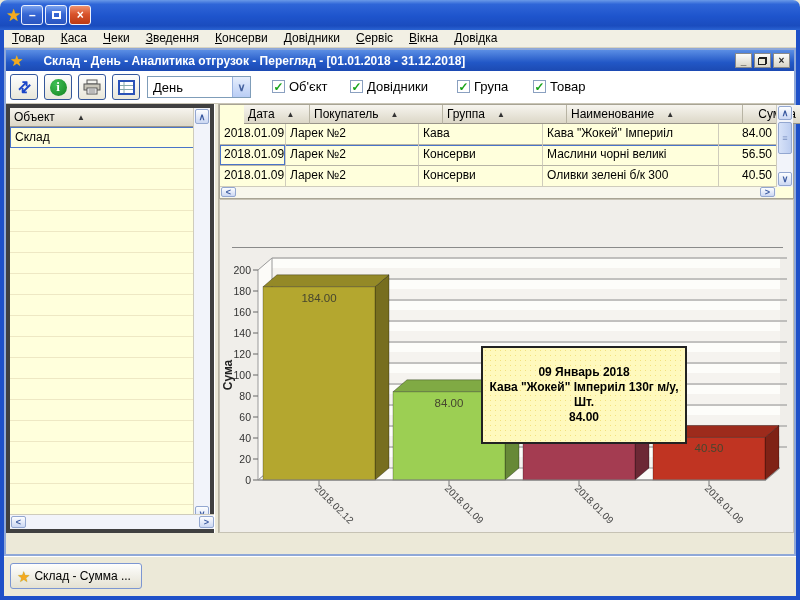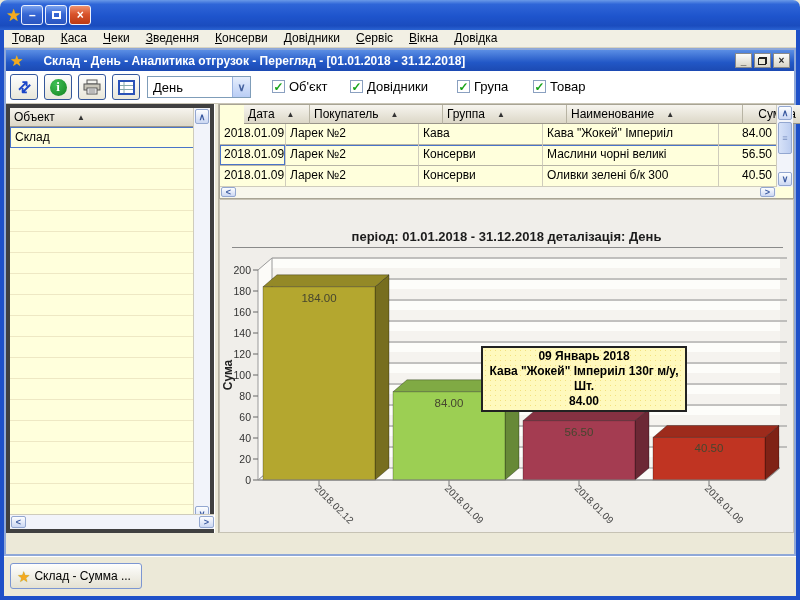--- a/index.html
+++ b/index.html
@@ -91,21 +91,21 @@
   .dt-vscroll { position:absolute; right:0; top:0; width:17px; height:82px; background:#f2f4fa; border-left:1px solid #cfccbc; }
   .dt-hscroll { position:absolute; left:0; bottom:0; width:556px; height:12px; background:#f8f7ec; border-top:1px solid #cfccbc; }
 
   
   .chartarea { position:absolute; left:219px; top:199px; width:575px; height:334px; background:#f0eeea; border:1px solid #c6c2b4; }
   .chart-title { position:absolute; left:0; top:5px; width:100%; text-align:center; font-size:19px; font-weight:bold; color:#3579d8; }
   .chart-sub { position:absolute; left:0; top:29px; width:100%; text-align:center; font-size:13px; font-weight:bold; color:#1c1c1c; }
   .chart-rule { position:absolute; left:12px; right:10px; top:47px; border-top:1px solid #8a8a8a; }
   .chart-svg { position:absolute; left:0; top:48px; }
   .tooltip { position:absolute; left:261px; top:146px; width:206px; background:#fff9bd; border:2px solid #222;
-    font-size:12px; font-weight:bold; text-align:center; line-height:15px; padding:1px 3px; z-index:5;
+    font-size:12px; font-weight:bold; text-align:center; line-height:15px; padding:17px 3px; z-index:5;
     background-image:radial-gradient(#f3e17f 12%, transparent 13%); background-size:5px 5px; }
 
   
   .statusbar { position:absolute; left:6px; top:533px; width:788px; height:21px; background:#f4f3ec;
     border-top:1px solid #b8b4a4; display:flex; align-items:center; padding:0 7px; }
   .taskbar { position:absolute; left:4px; top:556px; width:792px; height:40px; background:#ece9d8; border-top:1px solid #fff; }
   .taskbtn { position:absolute; left:6px; top:6px; height:26px; padding:0 10px 0 6px; border:1px solid #7c96d2; border-radius:3px;
     background:linear-gradient(180deg,#fefefd,#e4e1d2); display:flex; align-items:center; gap:4px; font-size:12px; }
 </style>
 </head>
@@ -273,21 +273,20 @@
       <span class="sb-thumb" style="left:1px; top:17px; width:14px; height:32px;">≡</span>
       <span class="sb-btn" style="left:1px; bottom:1px; width:14px; height:14px;">∨</span>
     </div>
     <div class="dt-hscroll">
       <span class="sb-btn" style="left:1px; top:0px; width:15px; height:10px;">&lt;</span>
       <span class="sb-btn" style="right:1px; top:0px; width:15px; height:10px;">&gt;</span>
     </div>
   </div>
 
   <div class="chartarea">
-    <div class="chart-sub">період: 01.01.2018 - 31.12.2018 деталізація: День</div>
     <div class="chart-rule"></div>
     <svg class="chart-svg" width="573" height="286" viewBox="0 0 573 286">
         <rect x="52" y="10" width="508" height="210" fill="#f5f3ef"></rect>
         <rect x="52" y="200" width="508" height="9" fill="#fdfdfa"></rect>
         <line x1="52" y1="199" x2="560" y2="199" stroke="#8e8e8e" stroke-width="1"></line>
         <line x1="560" y1="199" x2="567" y2="199" stroke="#8e8e8e" stroke-width="1"></line>
         <rect x="52" y="179" width="508" height="9" fill="#fdfdfa"></rect>
         <line x1="52" y1="178" x2="560" y2="178" stroke="#8e8e8e" stroke-width="1"></line>
         <line x1="560" y1="178" x2="567" y2="178" stroke="#8e8e8e" stroke-width="1"></line>
         <rect x="52" y="158" width="508" height="9" fill="#fdfdfa"></rect>

